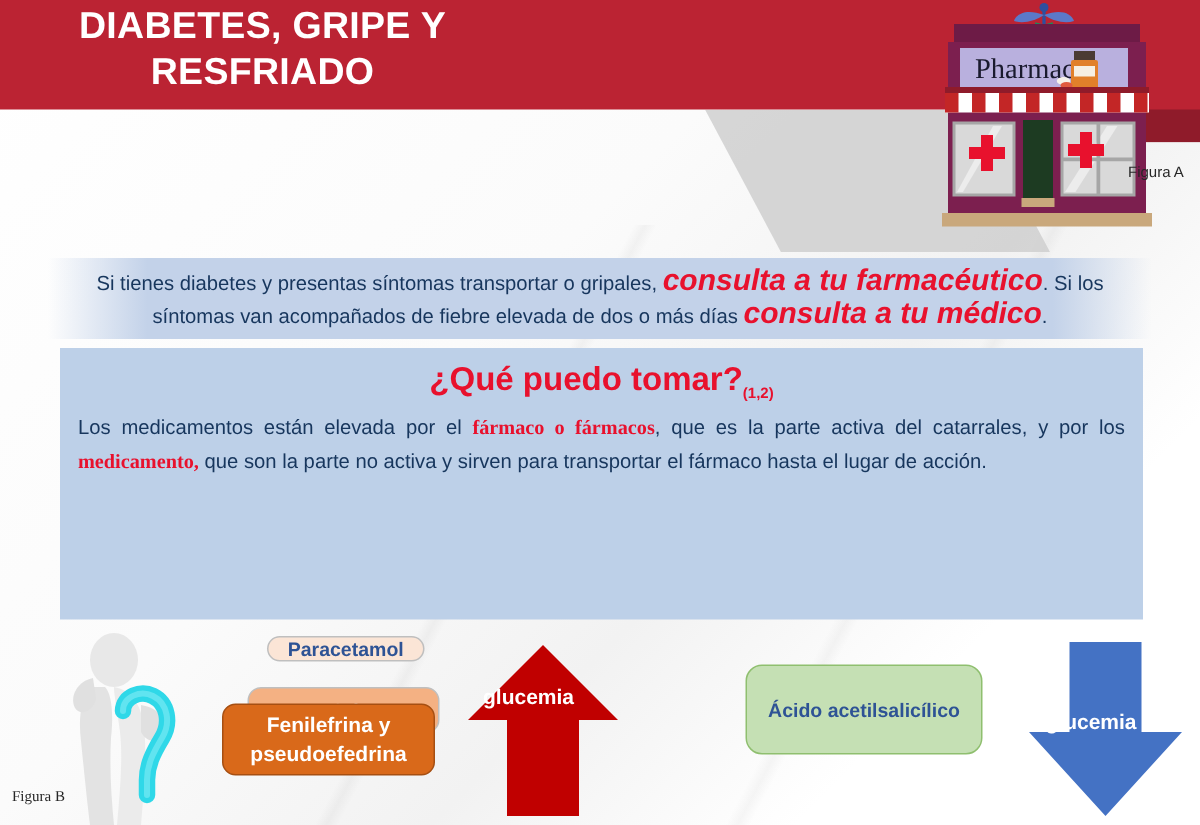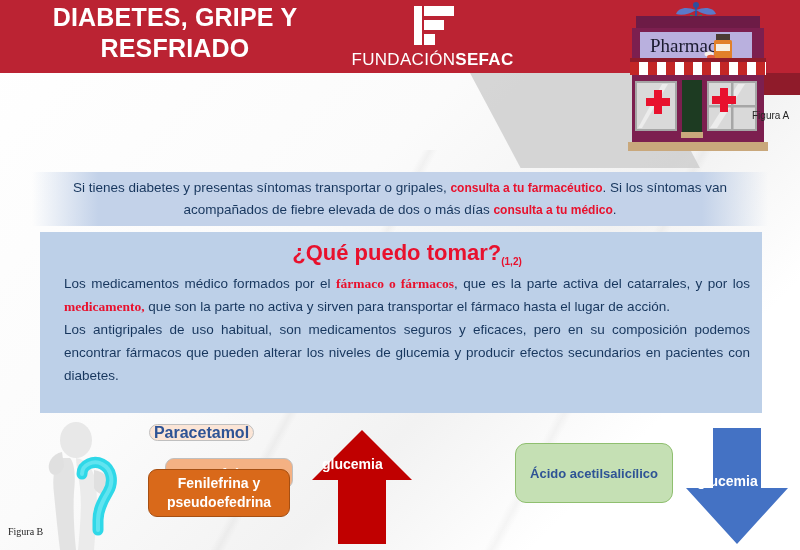--- a/index.html
+++ b/index.html
@@ -98,29 +98,29 @@
     width: 736px; height: 54px;
     background: linear-gradient(90deg, rgba(197,212,234,0) 0%, #c3d2e9 9%, #c3d2e9 91%, rgba(197,212,234,0) 100%);
     z-index: 3;
     display: flex; align-items: center; justify-content: center;
     padding: 0 10px;
   }
   .note-text {
     text-align: center;
     font-size: 13.5px; line-height: 21px; color: #17365d;
   }
-  .note-text .hl { color: #e8112d; font-weight: bold; font-size: 12px; }
+  .note-text .hl { color: #e8112d; font-weight: bold; font-size: 20px; font-style: italic; }
 
   
   .main-box {
     position: absolute; left: 40px; top: 232px;
     width: 722px; height: 181px;
     background: #bdd0e8;
     z-index: 3;
-    padding: 6px 12px 6px 24px;
+    padding: 6px 12px 6px 12px;
   }
   .main-box .heading {
     text-align: center;
     color: #e8112d;
     font-weight: bold;
     font-size: 22px;
     line-height: 30px;
   }
   .main-box .heading sup {
     font-size: 10px; vertical-align: baseline; position: relative; top: 5px;
@@ -147,36 +147,36 @@
 
   .pill-box {
     position: absolute;
     border-radius: 9px;
     display: flex; align-items: center; justify-content: center;
     text-align: center;
     font-weight: bold;
     z-index: 4;
   }
   .pill-1 {
-    left: 149px; top: 424px; width: 105px; height: 17px;
+    left: 178px; top: 424px; width: 105px; height: 17px;
     background: #fbe5d6; border: 1.2px solid #bfbfbf;
-    color: #2e5395; font-size: 16px;
+    color: #2e5395; font-size: 13px;
   }
   .pill-2 {
     left: 165px; top: 458px; width: 128px; height: 31px;
     background: #f4b183; border: 1.2px solid #bfbfbf;
     color: #ffffff; font-size: 14px;
   }
   .pill-3 {
     left: 148px; top: 469px; width: 142px; height: 48px;
     background: #d9691a; border: 1.2px solid #a64f12;
     color: #ffffff; font-size: 14px; line-height: 19px;
   }
   .acid-box {
-    position: absolute; left: 515px; top: 443px;
+    position: absolute; left: 497px; top: 443px;
     width: 158px; height: 60px;
     background: #c5e0b4; border: 1.2px solid #8fbf6f;
     border-radius: 11px;
     display: flex; align-items: center; justify-content: center;
     text-align: center;
     color: #2e5395; font-weight: bold; font-size: 13px; line-height: 19px;
     z-index: 4;
   }
 
   .arrow-up {
@@ -202,29 +202,20 @@
 
   <div class="diag-a"></div>
   <div class="diag-b"></div>
 
   <div class="header-band-dark"></div>
   <div class="header-shadow"></div>
   <div class="header-band"></div>
 
   <div class="title-main">DIABETES, GRIPE Y RESFRIADO</div>
 
-  <div class="logo-wrap">
-    <div class="logo-f">
-      <i class="stem"></i>
-        <i class="bar1"></i>
-        <i class="bar2"></i>
-        <i class="bar3"></i>
-    </div>
-    <div class="logo-text"><span>FUNDACIÓN</span><b>SEFAC</b></div>
-  </div>
 
   <svg class="pharmacy" viewBox="0 0 140 160">
 
     <g>
       <path d="M68 2 L68 40" stroke="#2e4f9e" stroke-width="2.2" fill="none"></path>
       <ellipse cx="68" cy="3" rx="3" ry="3" fill="#2e4f9e"></ellipse>
       <path d="M68 8 C58 4 50 6 48 12 C54 14 62 12 68 8 Z" fill="#5b79c9"></path>
       <path d="M68 8 C78 4 86 6 88 12 C82 14 74 12 68 8 Z" fill="#5b79c9"></path>
       <path d="M62 14 C72 16 72 22 62 24 C52 26 52 32 62 34" stroke="#1f8a5a" stroke-width="2.4" fill="none"></path>
       <path d="M74 14 C64 16 64 22 74 24 C84 26 84 32 74 34" stroke="#1f8a5a" stroke-width="2.4" fill="none"></path>
@@ -276,22 +267,21 @@
     <rect x="0" y="140" width="140" height="9" fill="#c9a87c"></rect>
   </svg>
   <div class="figura-a">Figura A</div>
 
   <div class="note-banner">
     <div class="note-text"><span>Si tienes diabetes y presentas síntomas transportar o gripales, </span><span class="hl">consulta a tu farmacéutico</span><span>. Si los síntomas van acompañados de fiebre elevada de dos o más días </span><span class="hl">consulta a tu médico</span><span>.</span></div>
   </div>
 
   <div class="main-box">
     <div class="heading"><span>¿Qué puedo tomar?</span><sup>(1,2)</sup></div>
-    <p><span>Los medicamentos médico formados por el </span><span class="hl">fármaco o fármacos</span><span>, que es la parte activa del catarrales, y por los </span><span class="hl">medicamento,</span><span> que son la parte no activa y sirven para transportar el fármaco hasta el lugar de acción.</span></p>
-    <p>Los antigripales de uso habitual, son medicamentos seguros y eficaces, pero en su composición podemos encontrar fármacos que pueden alterar los niveles de glucemia y producir efectos secundarios en pacientes con diabetes.</p>
+    <p><span>Los medicamentos están elevada por el </span><span class="hl">fármaco o fármacos</span><span>, que es la parte activa del catarrales, y por los </span><span class="hl">medicamento,</span><span> que son la parte no activa y sirven para transportar el fármaco hasta el lugar de acción.</span></p>
   </div>
 
   <svg class="figure-b" viewBox="0 0 130 132">
     <g>
       <ellipse cx="58" cy="22" rx="16" ry="18" fill="#e8e8e8"></ellipse>
       <path d="M44 40 C36 46 34 60 36 76 C38 96 40 116 42 132 L58 132 C56 112 55 92 56 74 C58 56 56 44 52 40 Z" fill="#e3e3e3"></path>
       <path d="M58 40 C70 42 76 52 78 66 C80 84 78 108 76 132 L60 132 C62 110 64 88 62 70 C60 54 58 46 58 40 Z" fill="#ebebeb"></path>
       <path d="M44 34 C34 36 28 46 32 54 C36 60 44 56 46 48 Z" fill="#e0e0e0"></path>
       <path d="M76 52 C88 54 94 62 92 70 C90 78 80 78 76 70 Z" fill="#e0e0e0"></path>
     </g>

